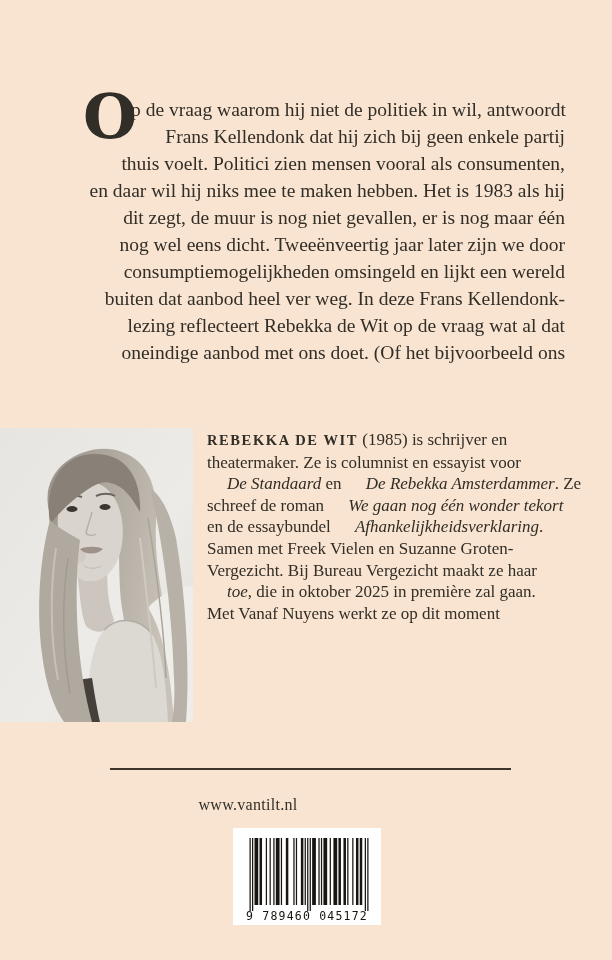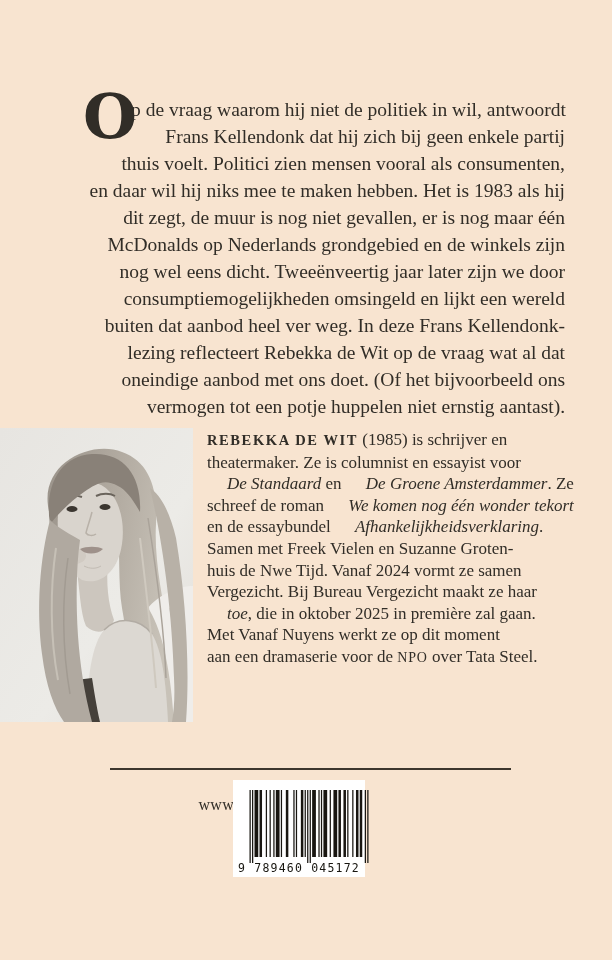--- a/index.html
+++ b/index.html
@@ -20,44 +20,42 @@
   
   .bio{position:absolute;left:207px;top:429px;font-size:17px;line-height:21.6px;}
   .bio .tl{white-space:nowrap;}
   .caps{font-weight:700;letter-spacing:1.6px;font-size:14.5px;}
   .sc{font-size:14px;letter-spacing:0.8px;}
   .it{font-style:italic;margin-left:20px;}
 
   
   .rule{position:absolute;left:110px;top:768px;width:401px;height:2px;background:#3d362d;}
   .website{position:absolute;left:6px;top:796px;width:484px;text-align:center;font-size:16px;letter-spacing:0.3px;}
-  .barcode-box{position:absolute;left:233px;top:780px;width:132px;height:97px;background:#ffffff;}
+  .barcode-box{position:absolute;left:233px;top:828px;width:148px;height:97px;background:#ffffff;}
   .barcode-box svg{position:absolute;left:0;top:0;}
   .isbn{position:absolute;left:0;right:0;top:81px;text-align:center;
         font-family:"DejaVu Sans Mono",monospace;font-size:11.5px;letter-spacing:1.2px;color:#17150f;}
 </style>
 </head>
 <body>
 
 <div class="page" style="background: rgb(248, 228, 208); color: rgb(49, 45, 39);">
 
   <section class="intro">
     <span class="dropcap">O</span>
   <div class="tl ind"><span>p de vraag waarom hij niet de politiek in wil, antwoordt</span></div>
       <div class="tl ind"><span>Frans Kellendonk dat hij zich bij geen enkele partij</span></div>
       <div class="tl"><span>thuis voelt. Politici zien mensen vooral als consumenten,</span></div>
       <div class="tl"><span>en daar wil hij niks mee te maken hebben. Het is 1983 als hij</span></div>
       <div class="tl"><span>dit zegt, de muur is nog niet gevallen, er is nog maar één</span></div>
-      <div class="tl"><span>McDonalds op Nederlands grondgebied en de winkels zijn</span></div>
       <div class="tl"><span>nog wel eens dicht. Tweeënveertig jaar later zijn we door</span></div>
       <div class="tl"><span>consumptiemogelijkheden omsingeld en lijkt een wereld</span></div>
       <div class="tl"><span>buiten dat aanbod heel ver weg. In deze Frans Kellendonk-</span></div>
       <div class="tl"><span>lezing reflecteert Rebekka de Wit op de vraag wat al dat</span></div>
       <div class="tl"><span>oneindige aanbod met ons doet. (Of het bijvoorbeeld ons</span></div>
-      <div class="tl"><span>vermogen tot een potje huppelen niet ernstig aantast).</span></div>
     </section>
 
   <svg class="photo" viewBox="0 0 193 294" preserveAspectRatio="none" xmlns="http://www.w3.org/2000/svg">
     <defs>
       <linearGradient id="pbg" x1="0" y1="0" x2="1" y2="1">
         <stop offset="0" stop-color="#e7e5e1"></stop>
         <stop offset="0.6" stop-color="#ecebe7"></stop>
         <stop offset="1" stop-color="#e1ded9"></stop>
       </linearGradient>
       <linearGradient id="phair" x1="0" y1="0" x2="1" y2="0.3">
@@ -88,29 +86,27 @@
     <path d="M56,120 C50,160 50,210 58,252" stroke="#c6c0b6" stroke-width="2" fill="none"></path>
     <path d="M68,130 C62,170 62,220 70,266" stroke="#a29b92" stroke-width="1.5" fill="none"></path>
     <path d="M150,60 C162,110 172,180 174,250 C175,268 174,282 172,294 L186,294 C190,240 186,170 176,110 C170,84 160,66 150,60 Z" fill="#b8b1a7"></path>
     <path d="M140,110 C146,160 152,210 156,260" stroke="#cfc9bf" stroke-width="2" fill="none"></path>
     <path d="M148,90 C156,140 164,200 166,250" stroke="#aaa39a" stroke-width="1.5" fill="none"></path>
   </svg>
 
   <section class="bio">
       <div class="tl"><span class="caps">REBEKKA DE WIT</span><span> (1985) is schrijver en</span></div>
       <div class="tl"><span>theatermaker. Ze is columnist en essayist voor</span></div>
-      <div class="tl"><span class="it">De Standaard</span><span> en </span><span class="it">De Groene Amsterdammer</span><span>. Ze</span></div>
-      <div class="tl"><span>schreef de roman </span><span class="it">We komen nog één wonder tekort</span></div>
+      <div class="tl"><span class="it">De Standaard</span><span> en </span><span class="it">De Rebekka Amsterdammer</span><span>. Ze</span></div>
+      <div class="tl"><span>schreef de roman </span><span class="it">We gaan nog één wonder tekort</span></div>
       <div class="tl"><span>en de essaybundel </span><span class="it">Afhankelijkheidsverklaring</span><span>.</span></div>
       <div class="tl"><span>Samen met Freek Vielen en Suzanne Groten-</span></div>
-      <div class="tl"><span>huis de Nwe Tijd. Vanaf 2024 vormt ze samen</span></div>
       <div class="tl"><span>Vergezicht. Bij Bureau Vergezicht maakt ze haar</span></div>
       <div class="tl"><span class="it">toe</span><span>, die in oktober 2025 in première zal gaan.</span></div>
       <div class="tl"><span>Met Vanaf Nuyens werkt ze op dit moment</span></div>
-      <div class="tl"><span>aan een dramaserie voor de </span><span class="sc">NPO</span><span> over Tata Steel.</span></div>
     </section>
 
   <div class="rule"></div>
 
   <div class="website">www.vantilt.nl</div>
 
   <div class="barcode-box">
     <svg width="152" height="97" viewBox="0 0 152 97" xmlns="http://www.w3.org/2000/svg">
         <rect x="16.50" y="10" width="1.25" height="73" fill="#191611"></rect>
         <rect x="19.01" y="10" width="1.25" height="73" fill="#191611"></rect>

